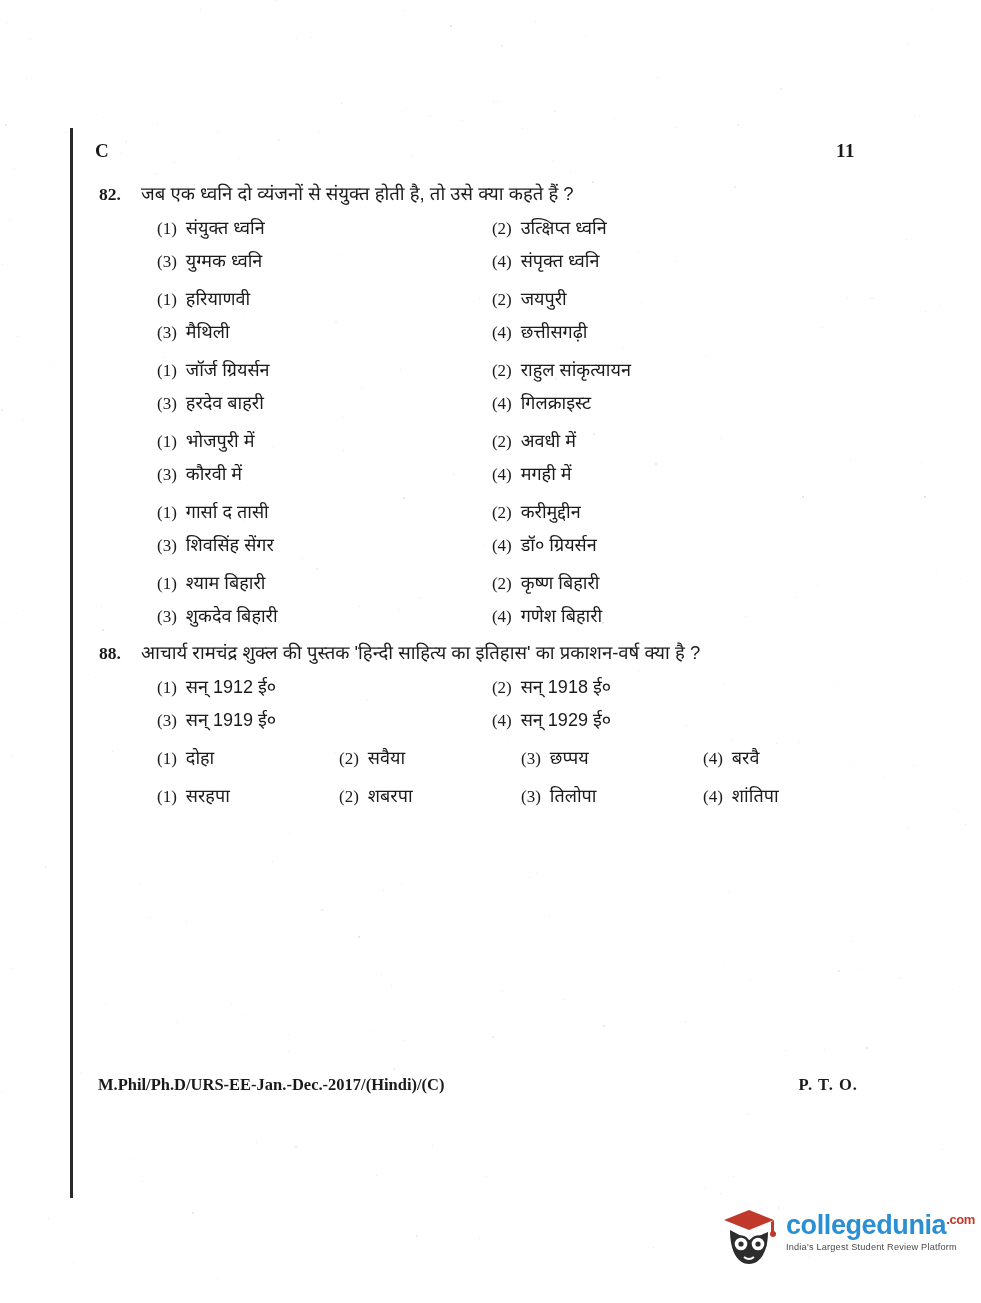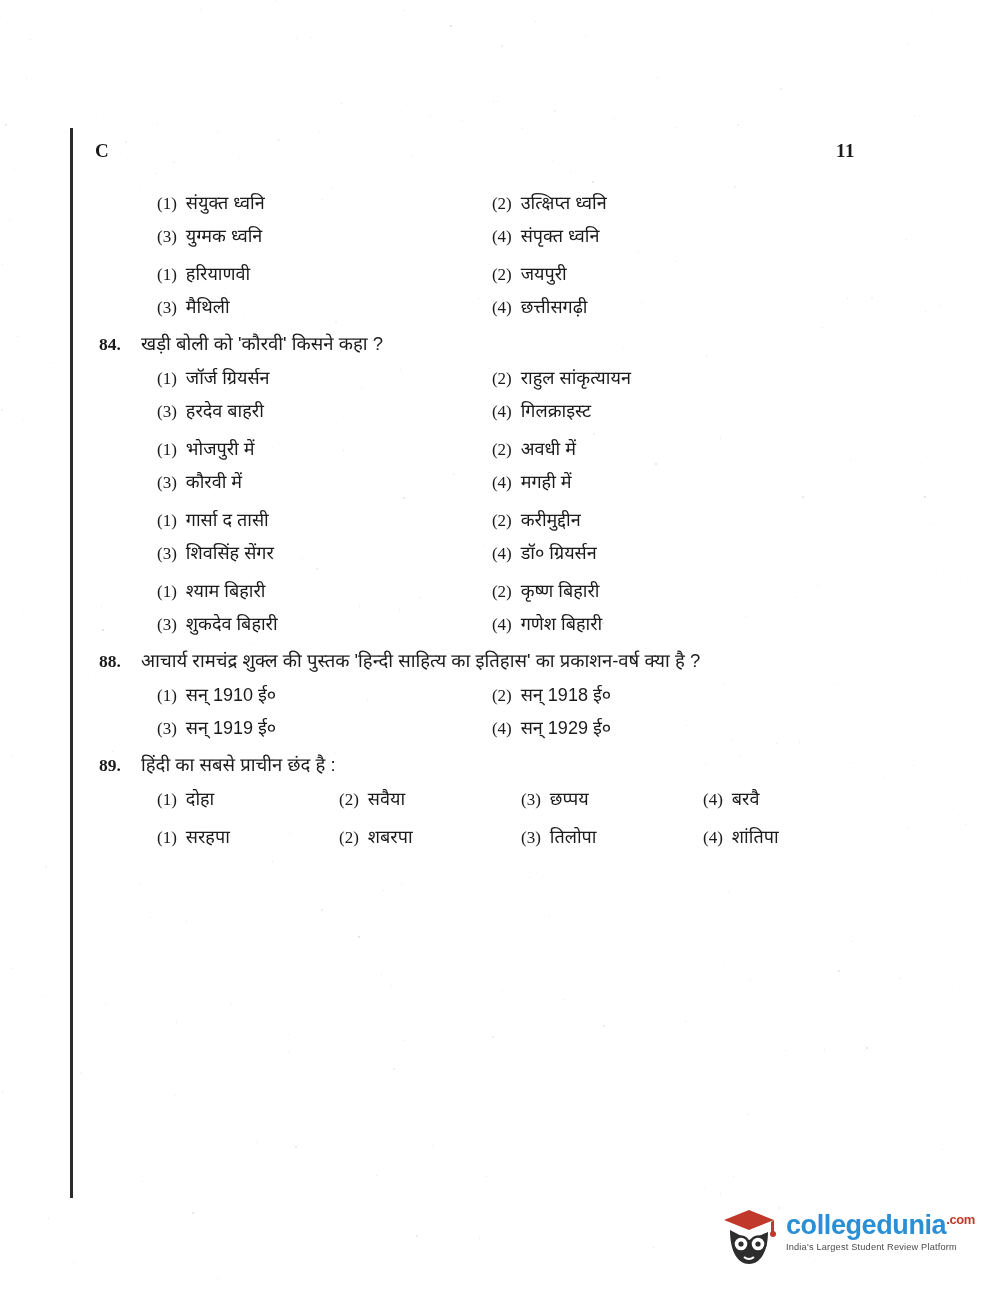--- a/index.html
+++ b/index.html
@@ -170,20 +170,24 @@
   <div class="left-bar"></div>
 
   <div class="header">
     <span>C</span>
     <span>11</span>
   </div>
 
   <div class="sheet">
 
     <div class="q">
+      <div class="q-head">
+        <span class="q-num">82.</span>
+        <span class="q-text devanagari">जब एक ध्वनि दो व्यंजनों से संयुक्त होती है, तो उसे क्या कहते हैं ?</span>
+      </div>
       <div class="opts">
         <div class="opt-row cols2">
           <div class="opt">
             <span class="lbl">(1)</span>
             <span class="devanagari">संयुक्त ध्वनि</span>
           </div>
           <div class="opt">
             <span class="lbl">(2)</span>
             <span class="devanagari">उत्क्षिप्त ध्वनि</span>
           </div>
@@ -220,24 +224,20 @@
           </div>
           <div class="opt">
             <span class="lbl">(4)</span>
             <span class="devanagari">छत्तीसगढ़ी</span>
           </div>
         </div>
       </div>
     </div>
 
     <div class="q">
-      <div class="q-head">
-        <span class="q-num">84.</span>
-        <span class="q-text devanagari">खड़ी बोली को 'कौरवी' किसने कहा ?</span>
-      </div>
       <div class="opts">
         <div class="opt-row cols2">
           <div class="opt">
             <span class="lbl">(1)</span>
             <span class="devanagari">जॉर्ज ग्रियर्सन</span>
           </div>
           <div class="opt">
             <span class="lbl">(2)</span>
             <span class="devanagari">राहुल सांकृत्यायन</span>
           </div>
@@ -332,45 +332,41 @@
 
     <div class="q">
       <div class="q-head">
         <span class="q-num">88.</span>
         <span class="q-text devanagari">आचार्य रामचंद्र शुक्ल की पुस्तक 'हिन्दी साहित्य का इतिहास' का प्रकाशन-वर्ष क्या है ?</span>
       </div>
       <div class="opts">
         <div class="opt-row cols2">
           <div class="opt">
             <span class="lbl">(1)</span>
-            <span class="devanagari">सन् 1910 ई०</span>
+            <span class="devanagari">सन् 1912 ई०</span>
           </div>
           <div class="opt">
             <span class="lbl">(2)</span>
             <span class="devanagari">सन् 1918 ई०</span>
           </div>
         </div>
         <div class="opt-row cols2">
           <div class="opt">
             <span class="lbl">(3)</span>
             <span class="devanagari">सन् 1919 ई०</span>
           </div>
           <div class="opt">
             <span class="lbl">(4)</span>
             <span class="devanagari">सन् 1929 ई०</span>
           </div>
         </div>
       </div>
     </div>
 
     <div class="q">
-      <div class="q-head">
-        <span class="q-num">89.</span>
-        <span class="q-text devanagari">हिंदी का सबसे प्राचीन छंद है :</span>
-      </div>
       <div class="opts">
         <div class="opt-row cols4">
           <div class="opt">
             <span class="lbl">(1)</span>
             <span class="devanagari">दोहा</span>
           </div>
           <div class="opt">
             <span class="lbl">(2)</span>
             <span class="devanagari">सवैया</span>
           </div>
@@ -404,20 +400,24 @@
           <div class="opt">
             <span class="lbl">(4)</span>
             <span class="devanagari">शांतिपा</span>
           </div>
         </div>
       </div>
     </div>
 
   </div>
 
+  <div class="footer">
+    <span>M.Phil/Ph.D/URS-EE-Jan.-Dec.-2017/(Hindi)/(C)</span>
+    <span class="pto">P. T. O.</span>
+  </div>
 
   <div class="logo">
     <div class="logo-mark">
       <svg viewBox="0 0 62 66" width="62" height="66">
         <path d="M6 18 L31 8 L56 18 L31 28 Z" fill="#c0392b"></path>
         <path d="M56 18 L56 30 L53 30 L53 20 Z" fill="#c0392b"></path>
         <circle cx="55" cy="32" r="3" fill="#c0392b"></circle>
         <path d="M12 28 C12 50, 20 62, 31 62 C42 62, 50 50, 50 30 L31 38 Z" fill="#2d2d2d"></path>
         <circle cx="23" cy="42" r="7.5" fill="#ffffff" stroke="#2d2d2d" stroke-width="2.4"></circle>
         <circle cx="40" cy="42" r="7.5" fill="#ffffff" stroke="#2d2d2d" stroke-width="2.4"></circle>

